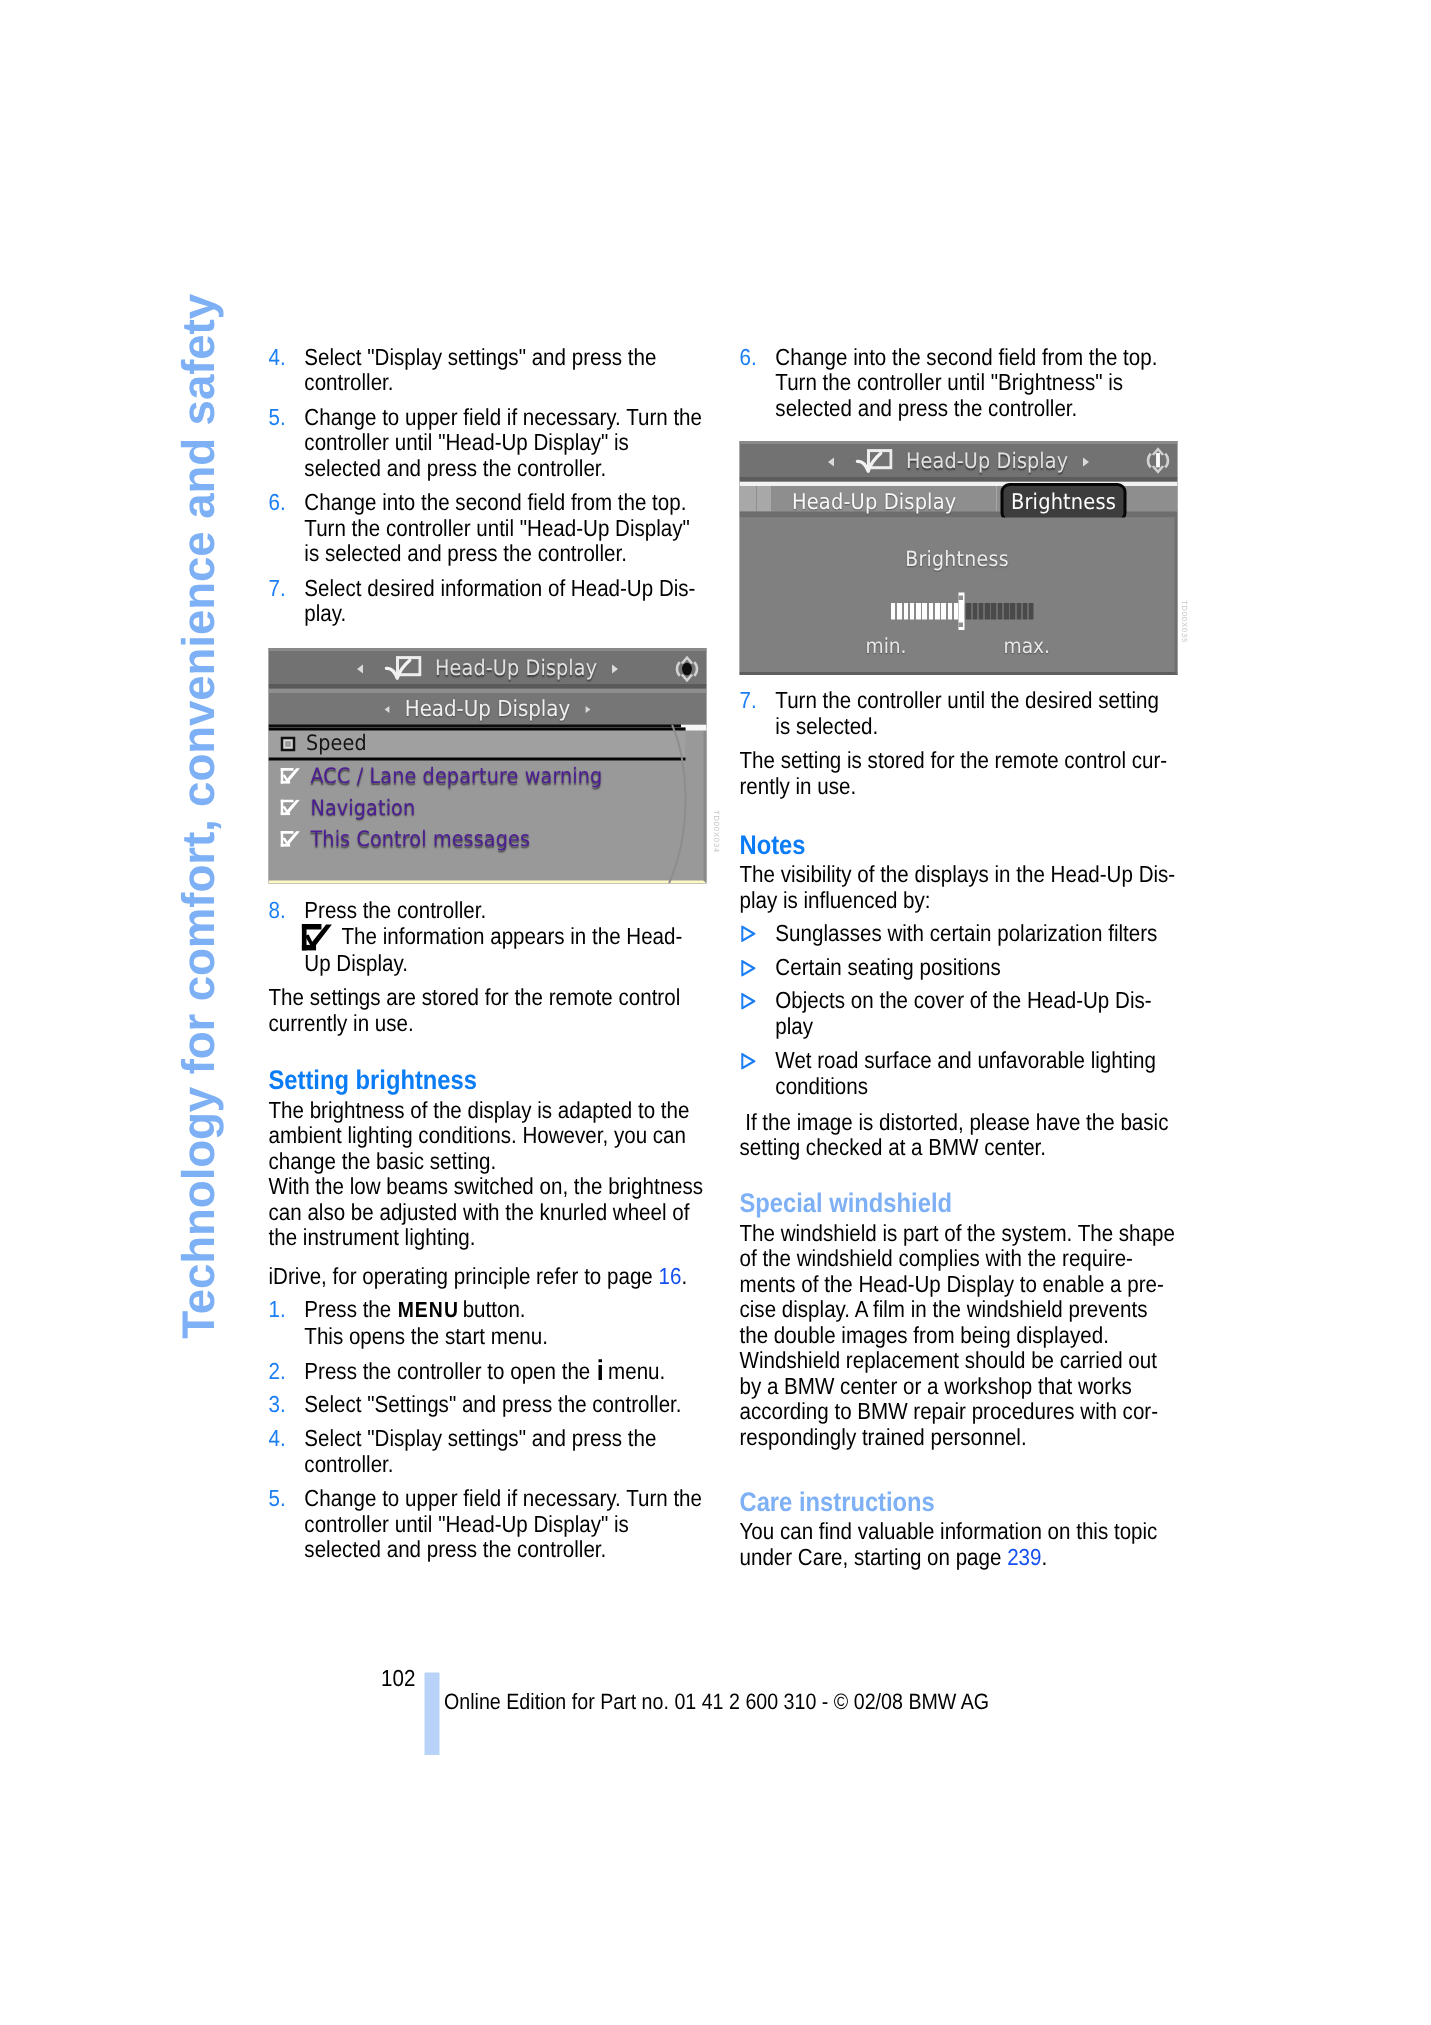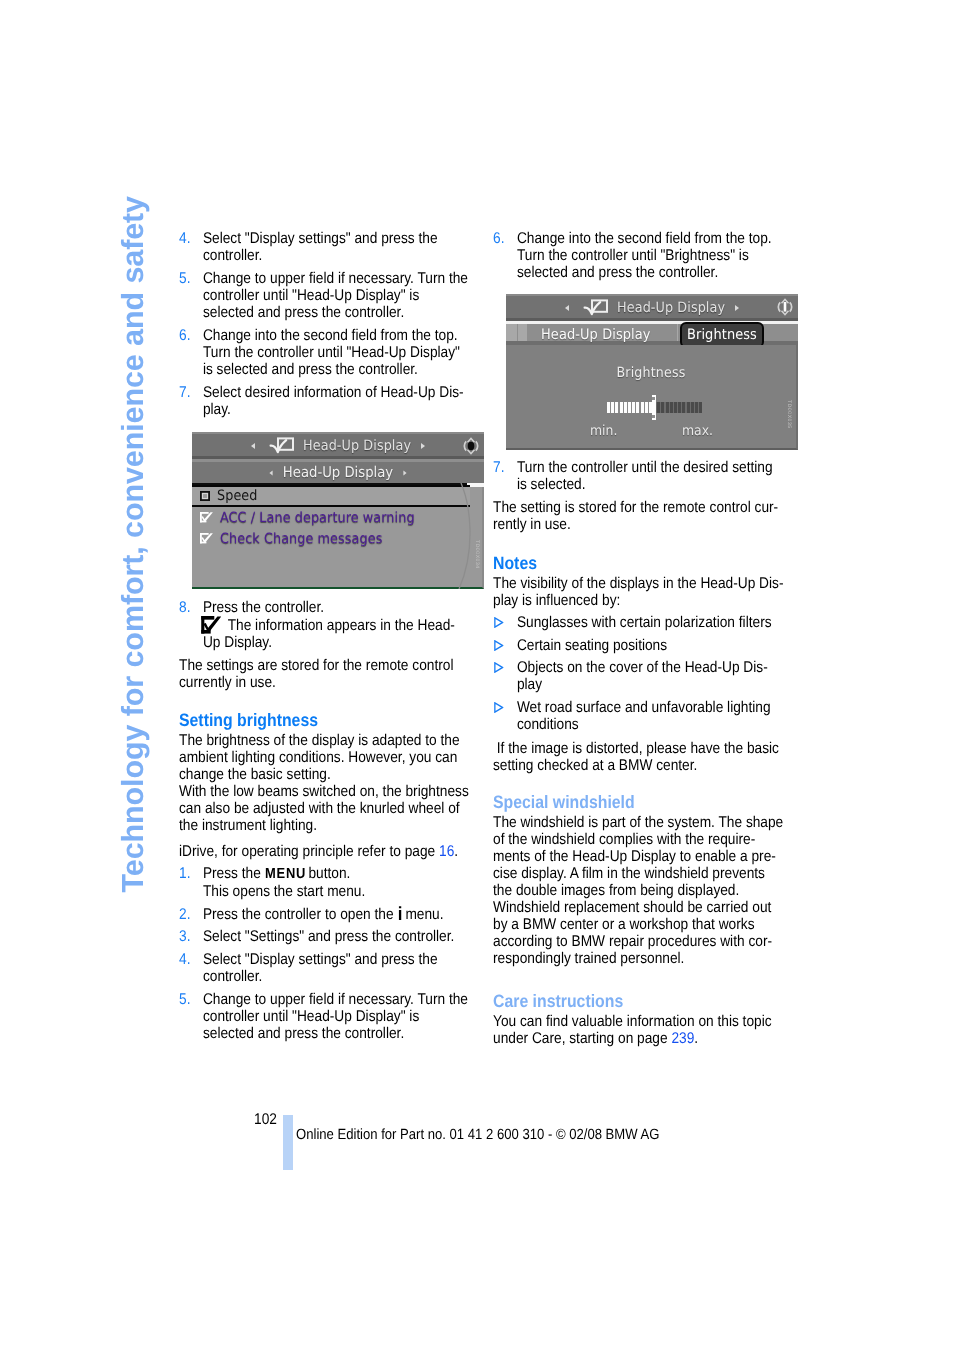--- a/index.html
+++ b/index.html
@@ -48,21 +48,21 @@
 
   
   .pgnum{position:absolute;left:254px;top:1110.5px;font-size:15.5px;line-height:17px;
          transform-origin:0 0;transform:scaleX(0.885);}
   .fbar{position:absolute;left:282.5px;top:1115px;width:10.5px;height:55px;background:#b8d3f7;}
   .ftext{position:absolute;left:296px;top:1126.5px;font-size:14.8px;line-height:17px;
          transform-origin:0 0;transform:scaleX(0.885);}
 
   
   .shot{position:absolute;overflow:hidden;background:#7d7d7d;
-        font-family:"DejaVu Sans",sans-serif;font-stretch:condensed;margin-left:13px;}
+        font-family:"DejaVu Sans",sans-serif;font-stretch:condensed;}
   .shot .topbar{position:absolute;left:0;right:0;top:0;height:25px;background:#727272;
         border-top:2px solid #8a8a8a;box-sizing:border-box;}
   .shot .topbar .ttl{position:absolute;left:0;right:0;top:2px;text-align:center;
         color:#e2e2e2;font-size:14.2px;font-weight:500;letter-spacing:0.1px;
         text-shadow:0 1px 1px #3b3b3b;}
   .shot .sep{position:absolute;left:0;right:0;height:2px;background:#5e5e5e;}
   .shot1 .sepA{top:24px;height:3px;background:#5a5a5a;z-index:2;}
   .shot2 .sepB{top:24px;height:3px;background:#5c5c5c;z-index:2;}
   .arrowL,.arrowR{display:inline-block;width:0;height:0;vertical-align:middle;
         border-top:3.4px solid transparent;border-bottom:3.4px solid transparent;}
@@ -80,21 +80,21 @@
   .shot .setic{vertical-align:-4px;margin:0 5px 0 1px;}
   .shot .corner{position:absolute;right:3px;top:2px;width:20px;height:20px;}
   .shot .corner2{right:3px;top:1px;}
 
   .shot1 .tabbar{position:absolute;left:0;right:0;top:27px;height:26px;background:#767676;
        border-top:3px solid #8e8e8e;border-bottom:2px solid #0c0c0c;box-sizing:border-box;
        text-align:center;color:#f0f0f0;font-size:14.7px;font-weight:500;line-height:21px;
        text-shadow:0 1px 1px #4a4a4a;}
   .shot1 .tabbar .sm{transform:scale(0.8);}
   .shot1 .listarea{position:absolute;left:0;right:0;top:53px;bottom:0;background:#999;
-       border-bottom:2px solid #14532d;border-right:2px solid #8a8a8a;box-sizing:border-box;}
+       border-bottom:2px solid #fef9c3;border-right:2px solid #8a8a8a;box-sizing:border-box;}
   .shot1 .row{position:relative;height:21px;display:flex;align-items:center;
        color:#4c1d95;font-size:14.2px;padding-left:8px;box-sizing:border-box;
        text-shadow:0 1px 1px rgba(45,45,45,.8);}
   .shot1 .row.sel{background:#a0a0a0;border-top:2px solid #060606;border-bottom:2px solid #060606;
        color:#141414;height:22px;text-shadow:none;width:278px;}
   .shot1 .row .bx{flex:0 0 auto;margin-right:7px;}
   .shot1 .row .lbl{letter-spacing:0.1px;}
   .shot1 .scrollarc{position:absolute;left:253px;top:-2px;}
   .shot1 .whitenotch{position:absolute;left:275px;top:-2px;width:20px;height:4px;background:#f7f7f7;}
 
@@ -293,21 +293,30 @@
           </svg>
         <span class="lbl">ACC / Lane departure warning</span>
       </div>
       <div class="row">
         <svg class="bx" viewBox="0 0 15 12" width="13" height="10.4">
             <rect x="0" y="0" width="2.1" height="12" fill="#fff"></rect>
             <rect x="0" y="0" width="10" height="2.1" fill="#fff"></rect>
             <rect x="0" y="9.9" width="7.4" height="2.1" fill="#fff"></rect>
             <path d="M1.5 5.6 L5.4 11.7 L14.9 0.2 L12.1 0.2 L5.2 8.1 L3.4 5.0 Z" fill="#fff"></path>
           </svg>
-        <span class="lbl">Check Change messages</span>
+        <span class="lbl">Navigation</span>
+      </div>
+      <div class="row">
+        <svg class="bx" viewBox="0 0 15 12" width="13" height="10.4">
+            <rect x="0" y="0" width="2.1" height="12" fill="#fff"></rect>
+            <rect x="0" y="0" width="10" height="2.1" fill="#fff"></rect>
+            <rect x="0" y="9.9" width="7.4" height="2.1" fill="#fff"></rect>
+            <path d="M1.5 5.6 L5.4 11.7 L14.9 0.2 L12.1 0.2 L5.2 8.1 L3.4 5.0 Z" fill="#fff"></path>
+          </svg>
+        <span class="lbl">This Control messages</span>
       </div>
       <svg class="scrollarc" viewBox="0 0 30 106" width="30" height="106" preserveAspectRatio="none">
           <path d="M16 0 C22 14 24.5 30 25 46 C25.5 70 21 90 14 106" fill="none" stroke="#8d8d8d" stroke-width="1.3"></path>
         </svg>
     </div>
   </div>
   <div class="cap cap1">TD00X034</div>
 
   <div class="shot shot2">
     <div class="topbar">

